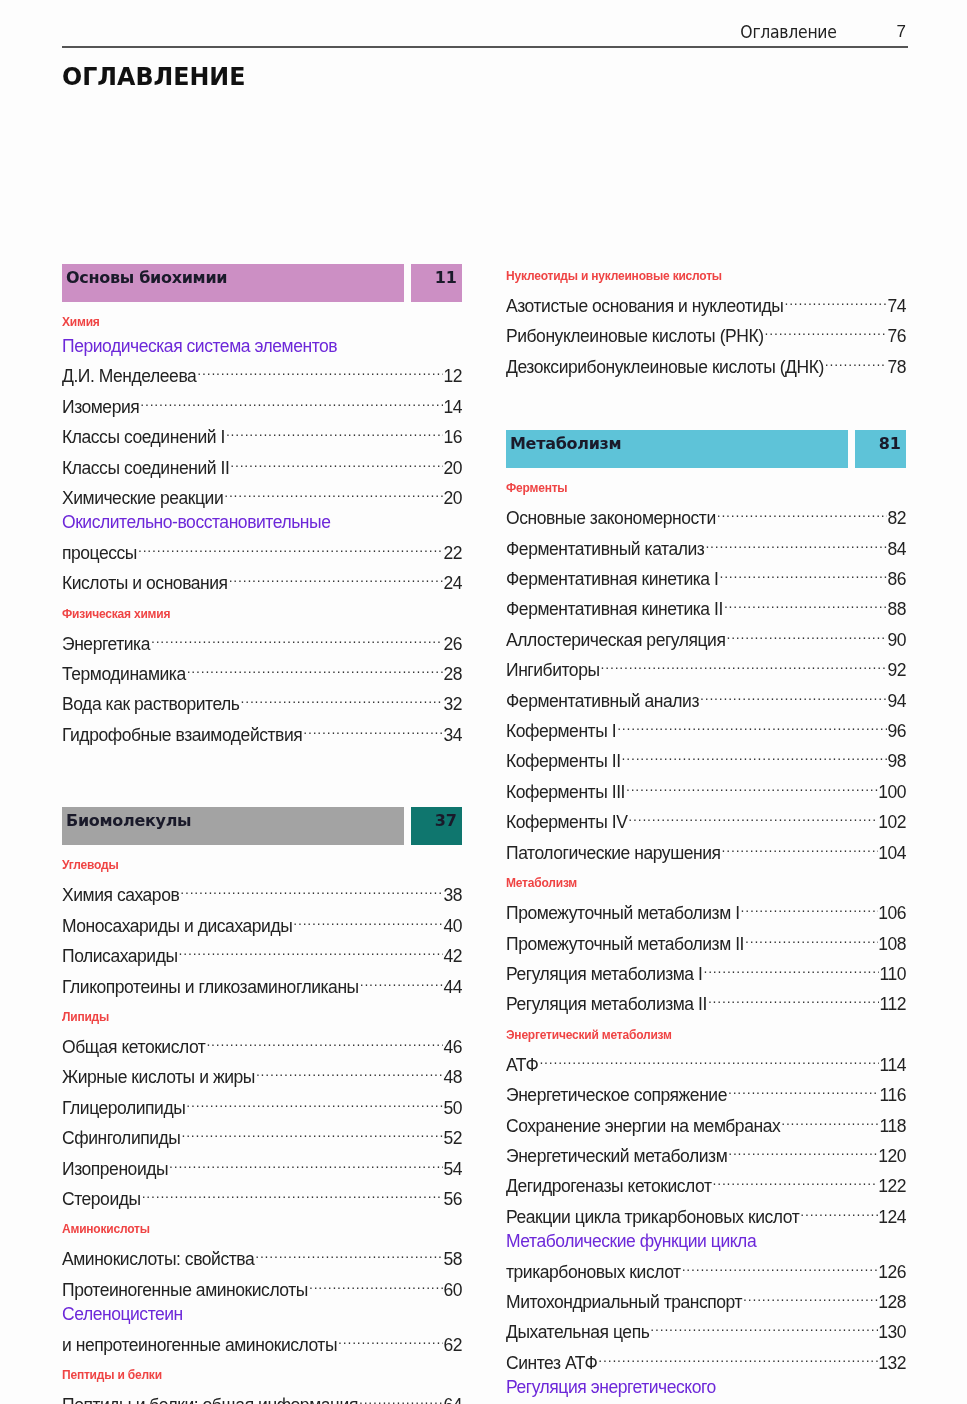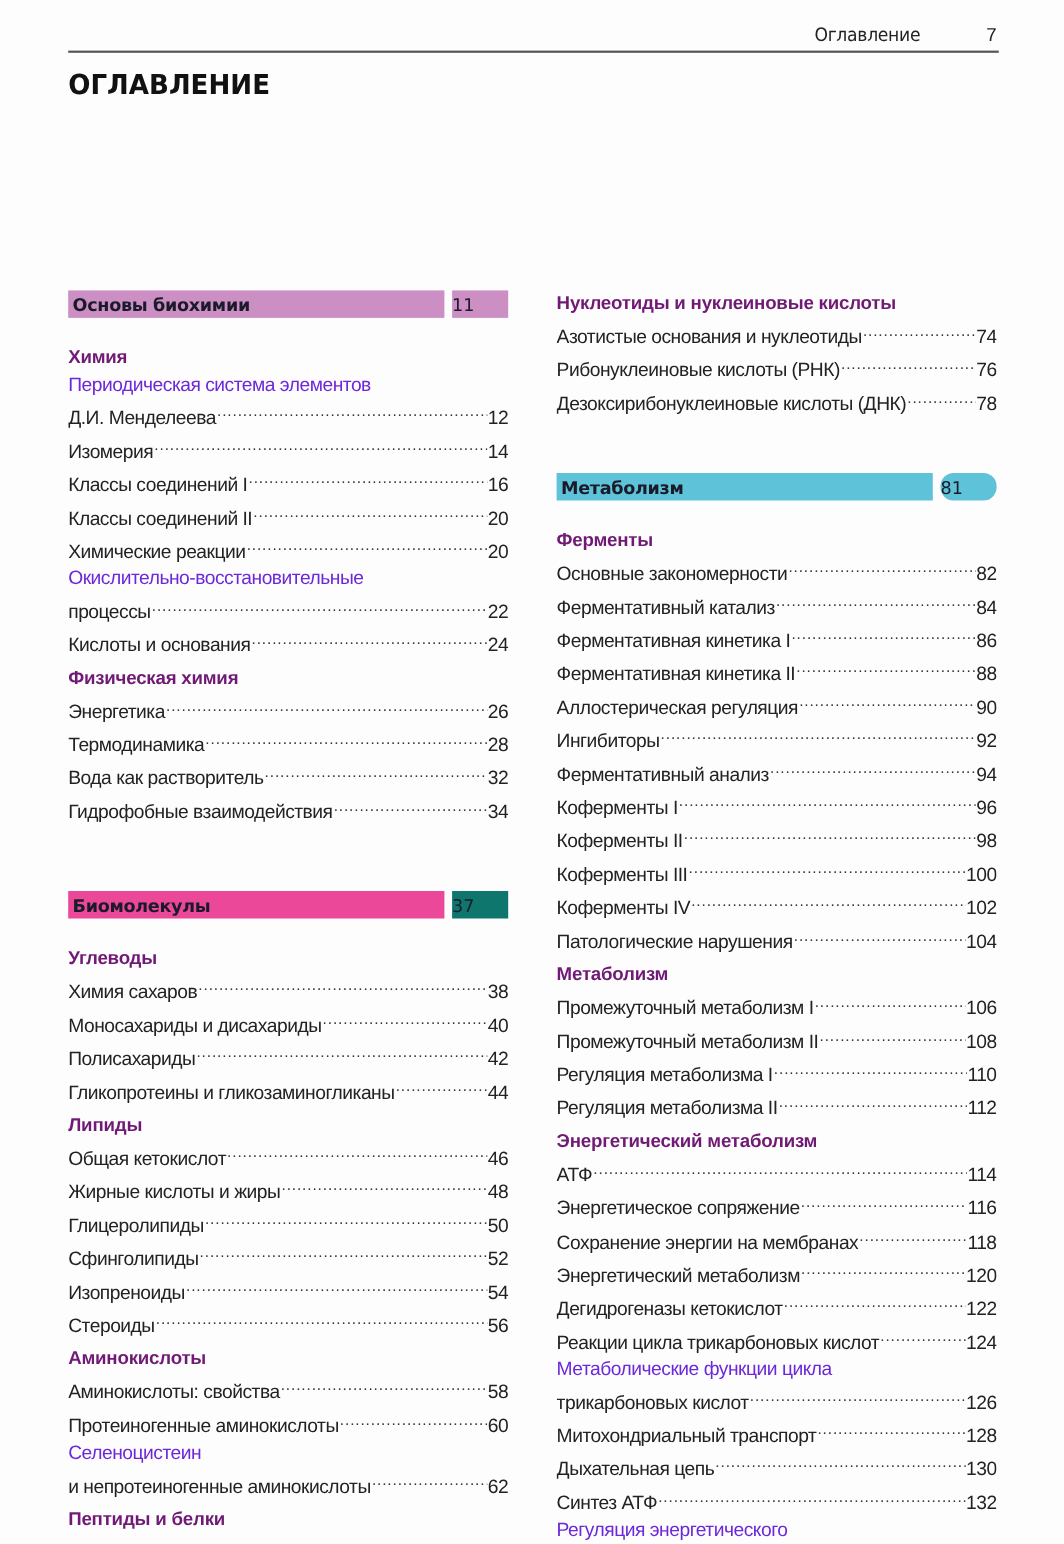--- a/index.html
+++ b/index.html
@@ -21,34 +21,34 @@
   .page-title {
     position: absolute; left: 62px; top: 62px; margin: 0;
     font-family: "DejaVu Sans", sans-serif; font-weight: bold; font-size: 25px; color: #111;
     letter-spacing: 0px; transform: scaleX(0.95); transform-origin: left;
   }
   .col { position: absolute; width: 400px; }
   .col-left { left: 62px; top: 264px; }
   .col-right { left: 506px; top: 264px; }
 
   .part {
-    display: flex; height: 25px; margin-bottom: 24px;
+    display: flex; height: 38px; margin-bottom: 8px;
   }
   .part .part-title {
     flex: 0 0 342px; box-sizing: border-box; padding-left: 4px;
     font-family: "DejaVu Sans", sans-serif; font-weight: bold; font-size: 16px;
     line-height: 27px; color: #1a1a2a; letter-spacing: -0.3px;
   }
   .part .part-page {
-    flex: 0 0 51px; margin-left: 7px; box-sizing: border-box; padding-right: 5px; text-align: left;
-    font-family: "DejaVu Sans", sans-serif; font-weight: normal; font-size: 16px; line-height: 27px; color: #1a1a2a;
+    flex: 0 0 51px; margin-left: 7px; box-sizing: border-box; padding-right: 5px; text-align: right;
+    font-family: "DejaVu Sans", sans-serif; font-weight: bold; font-size: 16px; line-height: 27px; color: #1a1a2a;
   }
   .section { margin-bottom: 6px; }
   .section-title {
-    font-weight: bold; font-size: 17px; line-height: 24px; color: #701a75; letter-spacing: -0.2px;
+    font-weight: bold; font-size: 12px; line-height: 24px; color: #ef4444; letter-spacing: -0.2px;
   }
   .entry {
     display: flex; align-items: baseline; font-size: 17.5px; line-height: 24.4px; color: #222;
     letter-spacing: -0.45px; white-space: nowrap; overflow: hidden;
   }
   .entry .e-text { flex: 0 0 auto; }
   .entry .e-dots { flex: 1 1 auto; overflow: hidden; position: relative; height: 24px; }
   .entry .e-dots::after {
     content: "................................................................................................................................................................";
     position: absolute; left: 1px; bottom: 5px; letter-spacing: 0.8px; font-size: 14px; color: #333; line-height: 14px;
@@ -135,21 +135,21 @@
           <span class="e-text">Гидрофобные взаимодействия</span>
           <span class="e-dots"></span>
           <span class="e-page">34</span>
         </div>
       </div>
     </div>
 
   <div class="spacer-lg"></div>
 
   <div class="part">
-    <div class="part-title" style="background: #ec4899;">Биомолекулы</div>
+    <div class="part-title" style="background: #a3a3a3;">Биомолекулы</div>
     <div class="part-page" style="background: #0f766e;">37</div>
   </div>
   <div>
       <div class="section">
         <div class="section-title">Углеводы</div>
         <div class="entry">
           <span class="e-text">Химия сахаров</span>
           <span class="e-dots"></span>
           <span class="e-page">38</span>
         </div>
@@ -251,21 +251,21 @@
           <span class="e-dots"></span>
           <span class="e-page">78</span>
         </div>
       </div>
     </div>
 
   <div class="spacer-md"></div>
 
   <div class="part">
     <div class="part-title" style="background: rgb(94, 195, 216);">Метаболизм</div>
-    <div class="part-page" style="background: rgb(94, 195, 216); border-radius: 12px;">81</div>
+    <div class="part-page" style="background: rgb(94, 195, 216);">81</div>
   </div>
   <div>
       <div class="section">
         <div class="section-title">Ферменты</div>
         <div class="entry">
           <span class="e-text">Основные закономерности</span>
           <span class="e-dots"></span>
           <span class="e-page">82</span>
         </div>
         <div class="entry">

